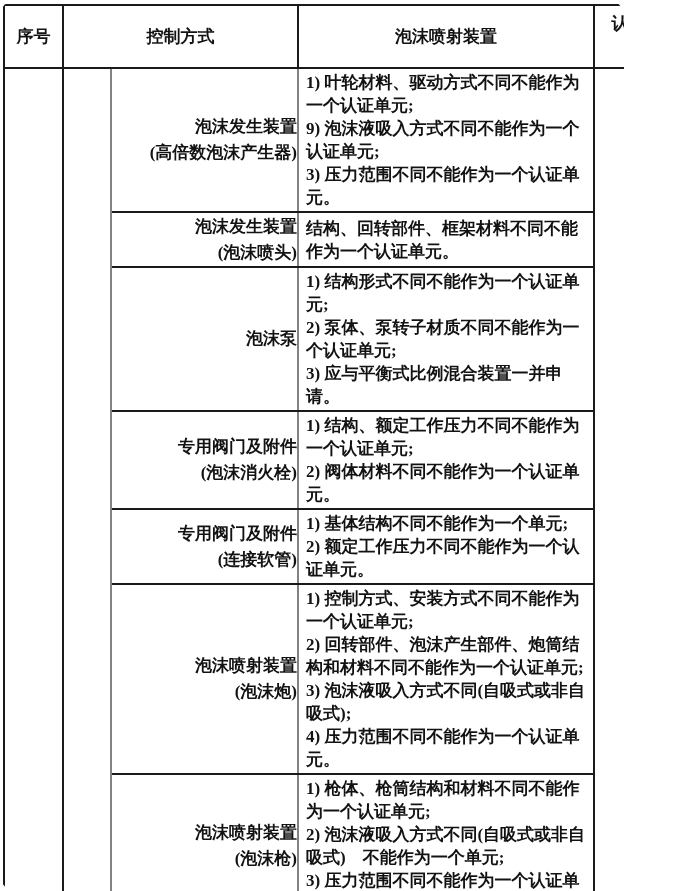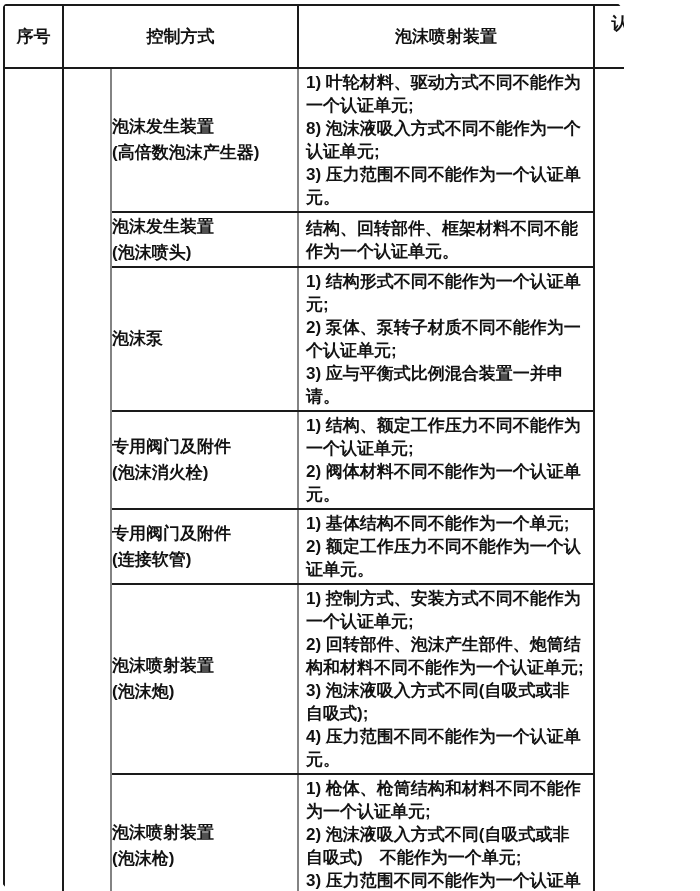--- a/index.html
+++ b/index.html
@@ -1,18 +1,18 @@
 <!DOCTYPE html>
 <html><head>
 <meta charset="utf-8">
 <style>
   html,body{margin:0;padding:0;background:#ffffff;}
   .page{
     width:624px;height:891px;background:#ffffff;position:relative;overflow:hidden;
-    font-family:Liberation Sans, sans-serif;color:#121212;border-radius:16px;
+    font-family:Liberation Serif, serif;color:#121212;border-radius:16px;
   }
   table.cert{
     border-collapse:collapse;table-layout:fixed;
     position:absolute;left:3px;top:4px;width:693px;
   }
   .cert th,.cert td{
     border:2px solid #1a1a1a;
     font-weight:700;font-size:17px;color:#121212;
     padding:0;overflow:hidden;
   }
@@ -22,21 +22,21 @@
   .w-cat{width:187px;}
   .w-prin{width:296px;}
   .w-std{width:103px;}
   
   .cert thead th{
     text-align:center;vertical-align:middle;
     line-height:27px;white-space:pre-line;height:61px;
   }
   
   td.cat{
-    text-align:left;vertical-align:middle;
+    text-align:right;vertical-align:middle;
     line-height:26px;white-space:pre-line;
     border-left-color:#838383;border-right-color:#838383;
   }
   td.sub-col{border-right-color:#838383;}
   td.prin{
     text-align:left;vertical-align:middle;
     padding:2px 7px 2px 7px;
     line-height:23px;white-space:pre-line;
     border-left-color:#838383;
     word-break:break-all;
@@ -72,21 +72,21 @@
 标准</th>
       </tr>
     </thead>
     <tbody>
       <tr class="h1">
         <td rowspan="8"></td>
         <td rowspan="8" class="sub-col"></td>
         <td class="cat">泡沫发生装置
 (高倍数泡沫产生器)</td>
         <td class="prin">1) 叶轮材料、驱动方式不同不能作为一个认证单元;
-8) 泡沫液吸入方式不同不能作为一个认证单元;
+9) 泡沫液吸入方式不同不能作为一个认证单元;
 3) 压力范围不同不能作为一个认证单元。</td>
         <td rowspan="8" class="std-col"></td>
       </tr>
       <tr class="h2">
         <td class="cat">泡沫发生装置
 (泡沫喷头)</td>
         <td class="prin">结构、回转部件、框架材料不同不能作为一个认证单元。</td>
       </tr>
       <tr class="h3">
         <td class="cat">泡沫泵</td>

